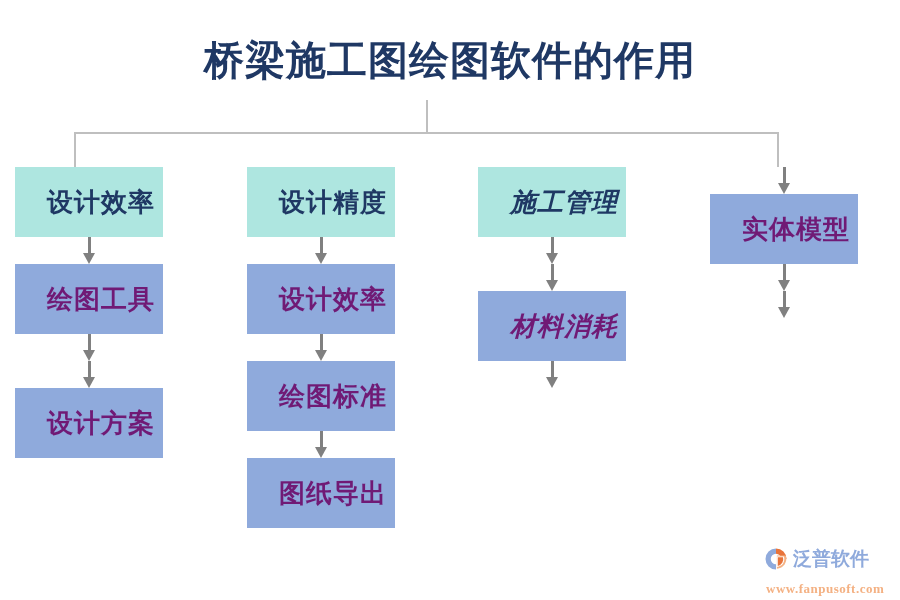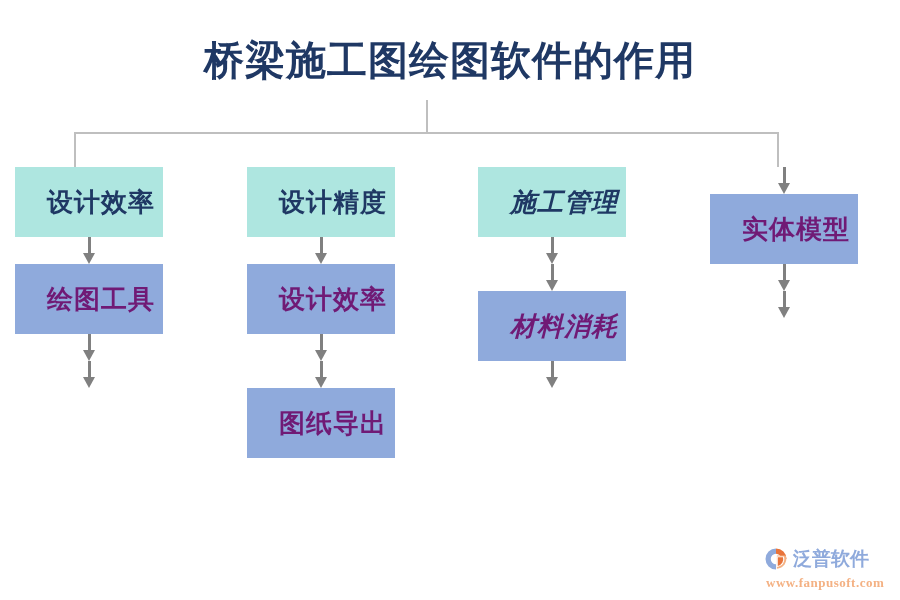--- a/index.html
+++ b/index.html
@@ -149,21 +149,21 @@
     letter-spacing: 0px;
     line-height: 28px;
     white-space: nowrap;
   }
   .logo-url {
     font-family: "Liberation Serif", "DejaVu Serif", serif;
     font-size: 13px;
     font-weight: 700;
     color: #f4b183;
     letter-spacing: 0.5px;
-    margin-top: 1px;
+    margin-top: 7px;
     margin-left: 4px;
     white-space: nowrap;
   }
 </style>
 </head>
 <body>
 
 <div id="canvas">
 
   <div class="title">桥梁施工图绘图软件的作用</div>
@@ -181,33 +181,35 @@
       </div>
     <div class="box sub">绘图工具</div>
     <div class="arrowgap">
         <div class="shaft"></div>
         <div class="headtri"></div>
       </div>
     <div class="arrowgap">
         <div class="shaft"></div>
         <div class="headtri"></div>
       </div>
+    <div class="box sub">设计方案</div>
   </div>
 
   <div class="col col-1">
     <div class="box head">设计精度</div>
     <div class="arrowgap">
         <div class="shaft"></div>
         <div class="headtri"></div>
       </div>
     <div class="box sub">设计效率</div>
     <div class="arrowgap">
         <div class="shaft"></div>
         <div class="headtri"></div>
       </div>
+    <div class="box sub">绘图标准</div>
     <div class="arrowgap">
         <div class="shaft"></div>
         <div class="headtri"></div>
       </div>
     <div class="box sub">图纸导出</div>
   </div>
 
   <div class="col col-2">
     <div class="box head">施工管理</div>
     <div class="arrowgap">

